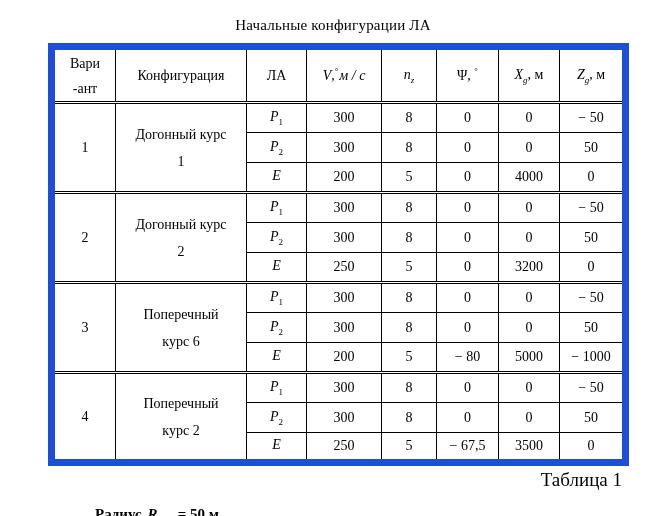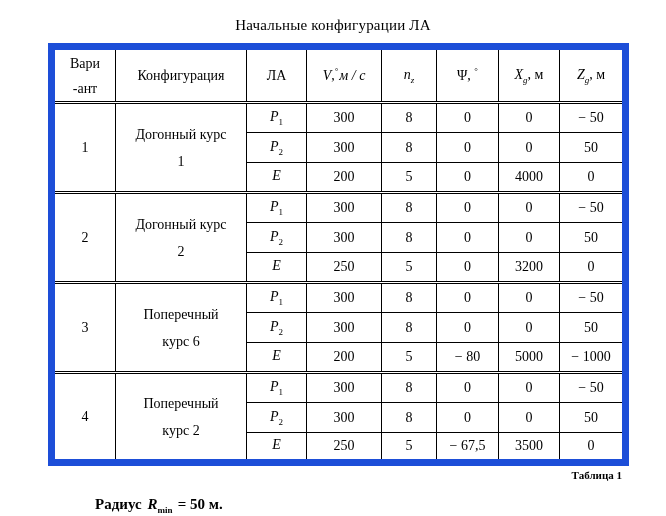--- a/index.html
+++ b/index.html
@@ -27,21 +27,21 @@
   tr.head { height:56px; }
   tr.drow { height:30px; }
   tr.group-start > td { border-top:3px double #000; }
   .it { font-style:italic; }
   .sb { font-size:9px; }
   sup.sp { font-size:9px; line-height:0; }
   .conf-line { line-height:27px;text-align:center; }
   .var-line { line-height:25px; }
   .caption {
     width:574px; margin-left:48px; margin-top:3px;
-    text-align:right; font-weight:bold; font-size:11px;
+    text-align:right; font-weight:normal; font-size:19px;
   }
   .note { margin:15px 11px 0 95px; font-size:15px;font-weight:bold; }
   .note .rest { margin-left:5px; }
   .note .sym { margin-left:6px; }
   .u-gap { margin-left:1px; }
 </style>
 </head>
 <body>
 
 <div class="title">Начальные конфигурации ЛА</div>

